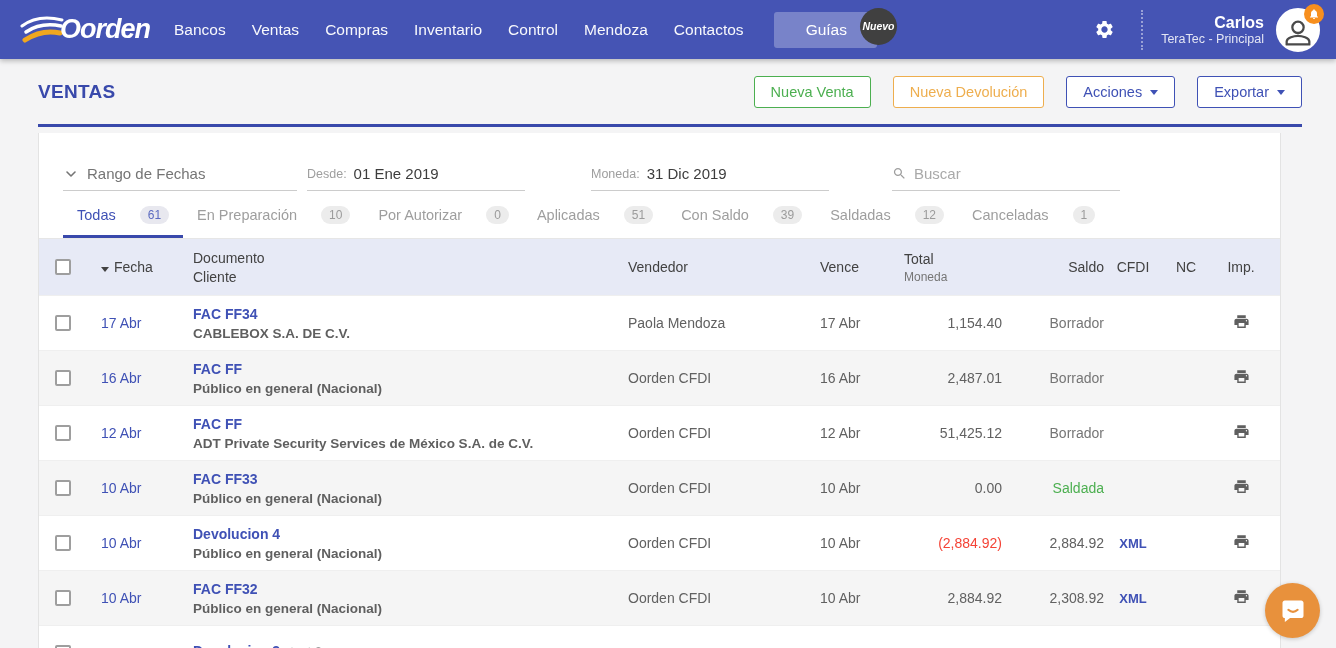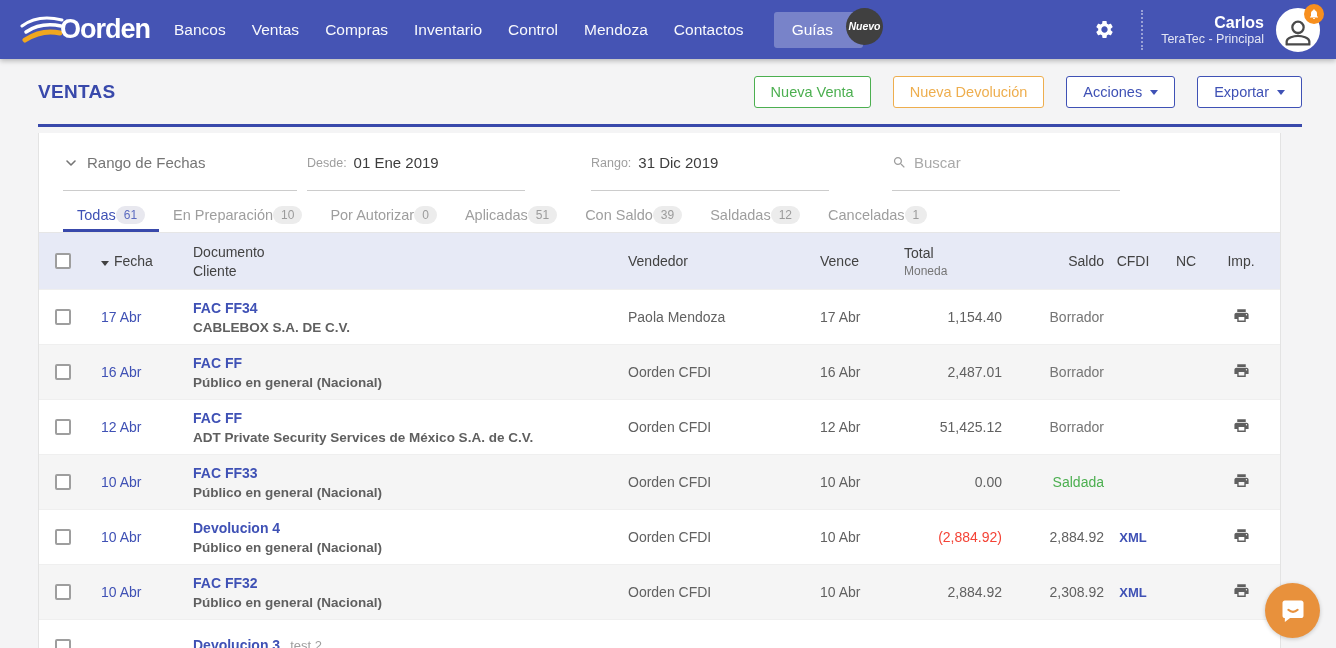--- a/index.html
+++ b/index.html
@@ -4,26 +4,26 @@
 <style>
   * { margin:0; padding:0; box-sizing:border-box; }
   html,body { width:1336px; height:648px; overflow:hidden; background:#f4f4f5;
     font-family:"Liberation Sans", sans-serif; }
 
   
   .navbar { height:59px; background:#4554b4; display:flex; align-items:center;
     padding:0 16px 0 20px; box-shadow:0 2px 5px rgba(0,0,0,0.25); position:relative; z-index:5; }
   .logo { display:flex; align-items:center; margin-right:24px; cursor:pointer; }
   .logo-swoosh { margin-right:-8px; }
-  .logo-text { color:#ffffff; font-size:27px; font-weight:bold; 
+  .logo-text { color:#ffffff; font-size:27px; font-weight:bold; font-style:italic;
     letter-spacing:-1px; }
   .nav-items { display:flex; align-items:center; gap:26px; }
   .nav-item { color:rgba(255,255,255,0.96); font-size:15.5px; cursor:pointer; white-space:nowrap; }
   .guias-btn { position:relative; background:rgba(255,255,255,0.28); border-radius:3px;
-    padding:9px 30px 9px 18px; margin-left:4px; cursor:pointer; }
+    padding:9px 30px 9px 32px; margin-left:4px; cursor:pointer; }
   .guias-label { color:#fff; font-size:15.5px; }
   .guias-badge { position:absolute; right:-20px; top:-4px; width:37px; height:37px;
     border-radius:50%; background:#404040; display:flex; align-items:center; justify-content:center;
     color:#fff; font-size:10.5px; font-weight:bold; font-style:italic; }
   .nav-right { margin-left:auto; display:flex; align-items:center; }
   .gear-wrap { padding:6px; cursor:pointer; display:flex; }
   .nav-divider { border-left:2px dotted rgba(255,255,255,0.45); height:40px; margin:0 18px 0 20px; }
   .user-block { text-align:right; margin-right:12px; cursor:pointer; }
   .user-name { color:#fff; font-size:16px; font-weight:bold; line-height:19px; }
   .user-org { color:rgba(255,255,255,0.85); font-size:12.5px; line-height:15px; }
@@ -45,36 +45,36 @@
   .btn-blue { border:1px solid #3f51b5; color:#3f51b5; }
   .caret-down { width:0; height:0; border-left:4.5px solid transparent;
     border-right:4.5px solid transparent; border-top:5px solid #3f51b5; margin-top:2px; }
   .blue-rule { height:3px; background:#3949ab; }
 
   
   .card { margin:6px 55px 0 38px; background:#fff; border:1px solid #e3e3e3; border-top:none; }
 
   
   .filter-row { display:flex; align-items:flex-end; padding:14px 24px 0 24px; height:58px; }
-  .f-field { border-bottom:1px solid #cccccc; padding-bottom:19px; display:flex;
+  .f-field { border-bottom:1px solid #cccccc; padding-bottom:8px; display:flex;
     align-items:center; cursor:pointer; }
   .f-rango { width:234px; gap:8px; }
   .f-rango-label { color:#757575; font-size:15px; }
   .f-desde { width:218px; margin-left:10px; gap:7px; }
   .f-hasta { width:238px; margin-left:66px; gap:7px; }
   .f-label { color:#9e9e9e; font-size:12.5px; }
   .f-value { color:#3d3d3d; font-size:15px; }
   .f-search { width:228px; margin-left:63px; gap:7px; }
   .f-search input { border:none; outline:none; font-size:15px; width:180px;
     font-family:"Liberation Sans", sans-serif; color:#424242; }
   .f-search input::placeholder { color:#a9a9a9; }
 
   
   .tabs { display:flex; padding:0 0 0 24px; border-bottom:1px solid #e6e6e6; margin-top:2px; }
-  .tab { display:flex; align-items:center; gap:0; padding:13px 14px 5px 14px;
+  .tab { display:flex; align-items:center; gap:24px; padding:13px 14px 11px 14px;
     font-size:14.5px; color:#9e9e9e; cursor:pointer; border-bottom:3px solid transparent; }
   .tab.active { color:#3f51b5; border-bottom-color:#3949ab; }
   .pill { background:#ececec; border-radius:10px; padding:2px 8px; font-size:12px; color:#9b9b9b; }
   .tab.active .pill { color:#5c6bc0; background:#e8e8ef; }
 
   
   .thead { display:flex; align-items:center; background:#e7eaf6; height:56px;
     padding-left:16px; color:#424242; font-size:14px; }
   .trow { display:flex; align-items:center; height:55px; padding-left:16px;
     border-top:1px solid #efefef; font-size:14px; color:#616161; }
@@ -186,21 +186,21 @@
       <svg width="16" height="16" viewBox="0 0 24 24" fill="none" stroke="#757575" stroke-width="2.4" stroke-linecap="round" stroke-linejoin="round">
           <path d="M6 9l6 6 6-6"></path>
         </svg>
       <span class="f-rango-label">Rango de Fechas</span>
     </div>
     <div class="f-field f-desde">
       <span class="f-label">Desde:</span>
       <span class="f-value">01 Ene 2019</span>
     </div>
     <div class="f-field f-hasta">
-      <span class="f-label">Rango:</span>
+      <span class="f-label">Moneda:</span>
       <span class="f-value">31 Dic 2019</span>
     </div>
     <div class="f-field f-search">
       <svg width="15" height="15" viewBox="0 0 24 24" fill="#9e9e9e">
           <path d="M15.5 14h-.79l-.28-.27C15.41 12.59 16 11.11 16 9.5 16 5.91 13.09 3 9.5 3S3 5.91 3 9.5 5.91 16 9.5 16c1.61 0 3.09-.59 4.23-1.57l.27.28v.79l5 4.99L20.49 19l-4.99-5zm-6 0C7.01 14 5 11.99 5 9.5S7.01 5 9.5 5 14 7.01 14 9.5 11.99 14 9.5 14z"></path>
         </svg>
       <input type="text" placeholder="Buscar" style="">
     </div>
   </div>
 

